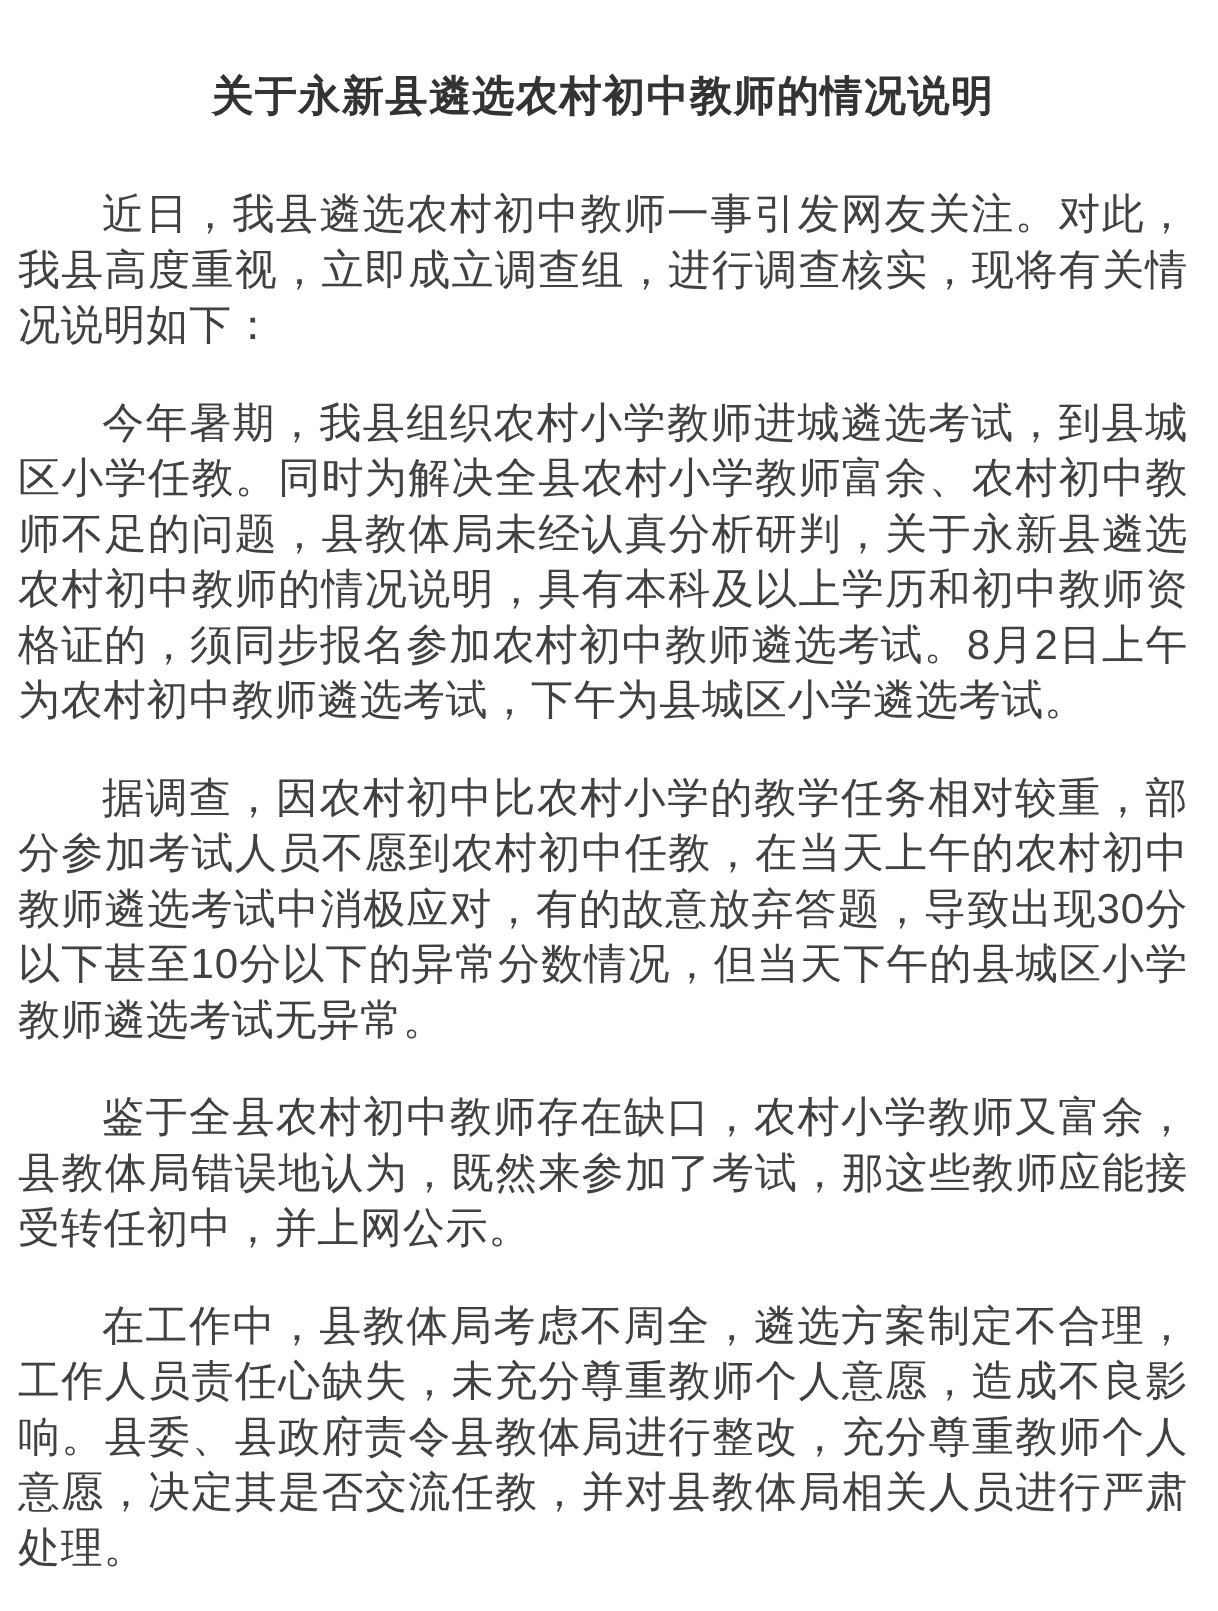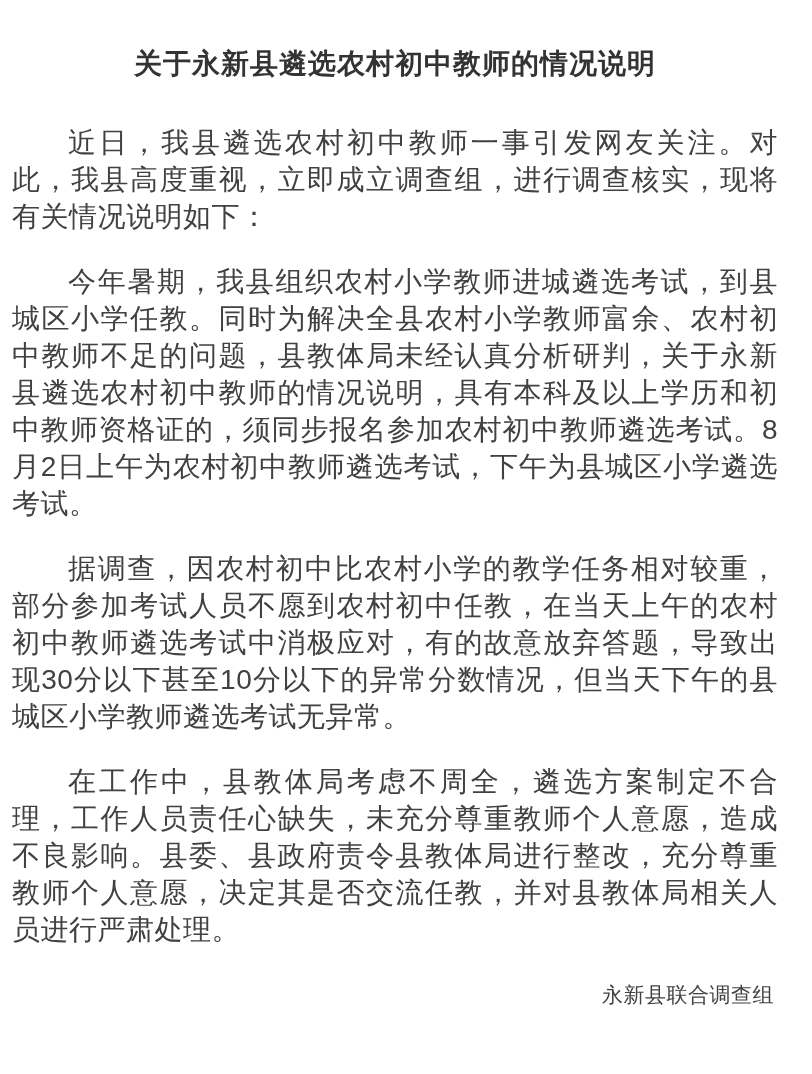--- a/index.html
+++ b/index.html
@@ -10,21 +10,21 @@
   body {
     width: 812px;
     height: 1074px;
     overflow: hidden;
     font-family: "Liberation Sans", "DejaVu Sans", sans-serif;
   }
   .doc {
     box-sizing: border-box;
     width: 812px;
     height: 964px;
-    padding: 0 34px 0 12px;
+    padding: 0 20px 0 12px;
     background: #ffffff;
   }
   .title {
     margin: 0;
     padding-top: 46px;
     margin-bottom: 42px;
     font-size: 28px;
     line-height: 36px;
     font-weight: bold;
     text-align: center;
@@ -55,19 +55,20 @@
 </head>
 <body>
 
 <div class="doc">
   <h1 class="title">关于永新县遴选农村初中教师的情况说明</h1>
 
   <div id="paragraphs">
       <p class="para">近日，我县遴选农村初中教师一事引发网友关注。对此，我县高度重视，立即成立调查组，进行调查核实，现将有关情况说明如下：</p>
       <p class="para">今年暑期，我县组织农村小学教师进城遴选考试，到县城区小学任教。同时为解决全县农村小学教师富余、农村初中教师不足的问题，县教体局未经认真分析研判，关于永新县遴选农村初中教师的情况说明，具有本科及以上学历和初中教师资格证的，须同步报名参加农村初中教师遴选考试。8月2日上午为农村初中教师遴选考试，下午为县城区小学遴选考试。</p>
       <p class="para">据调查，因农村初中比农村小学的教学任务相对较重，部分参加考试人员不愿到农村初中任教，在当天上午的农村初中教师遴选考试中消极应对，有的故意放弃答题，导致出现30分以下甚至10分以下的异常分数情况，但当天下午的县城区小学教师遴选考试无异常。</p>
+      <p class="para">鉴于全县农村初中教师存在缺口，农村小学教师又富余，县教体局错误地认为，既然来参加了考试，那这些教师应能接受转任初中，并上网公示。</p>
       <p class="para">在工作中，县教体局考虑不周全，遴选方案制定不合理，工作人员责任心缺失，未充分尊重教师个人意愿，造成不良影响。县委、县政府责令县教体局进行整改，充分尊重教师个人意愿，决定其是否交流任教，并对县教体局相关人员进行严肃处理。</p>
     </div>
 
   <div class="sign-block">
     <div class="sign-line">永新县联合调查组</div>
   </div>
 </div>
 
 </body></html>

